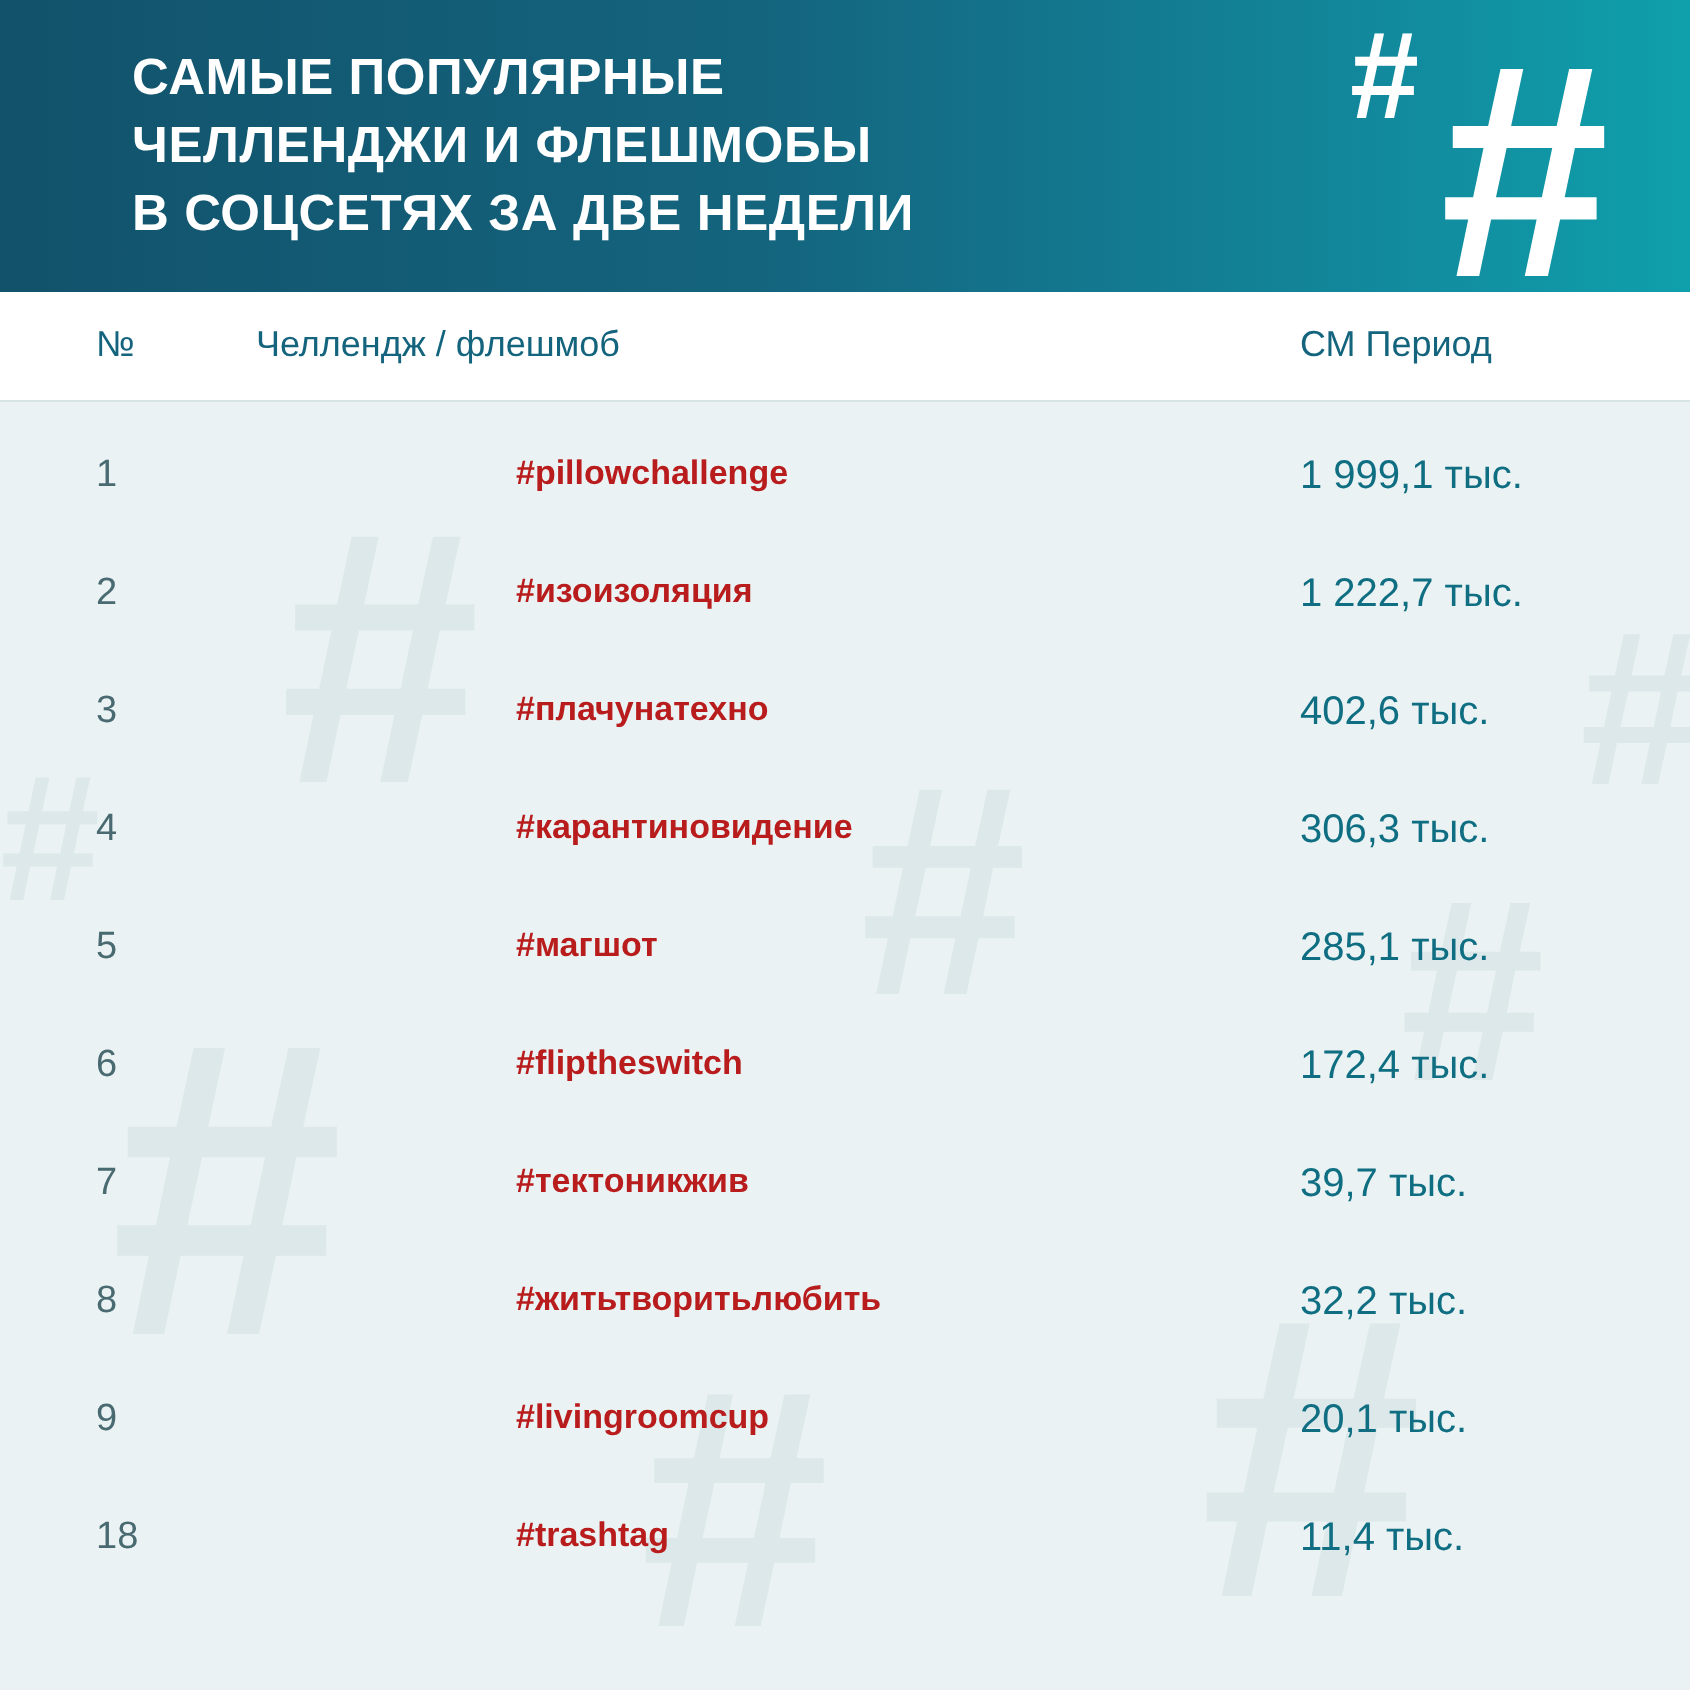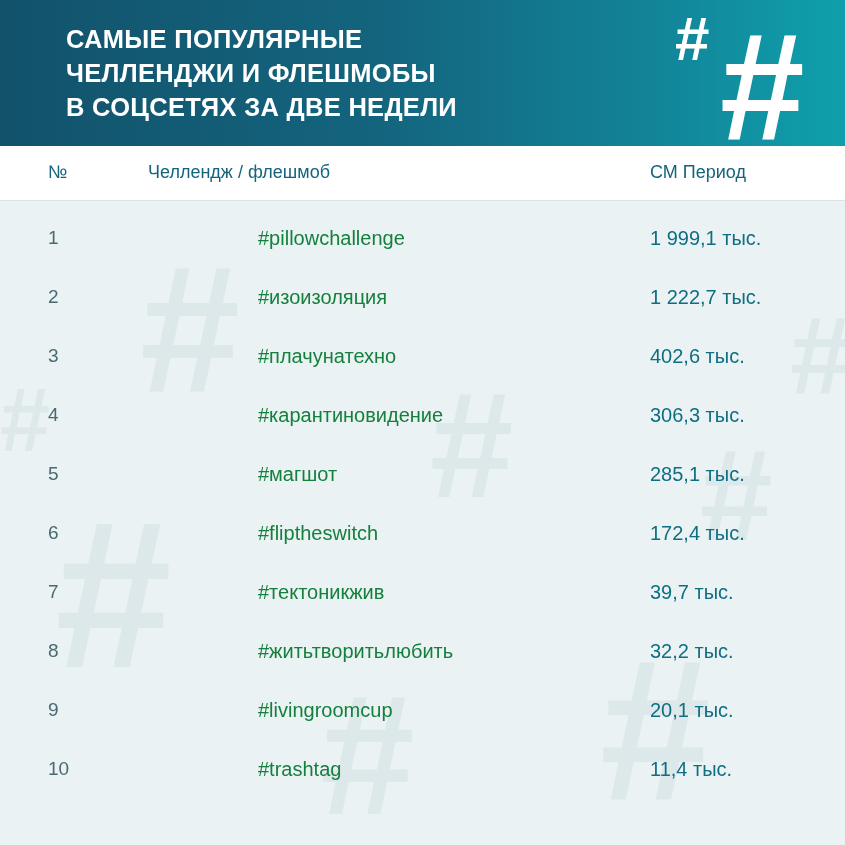--- a/index.html
+++ b/index.html
@@ -73,21 +73,21 @@
     background: #ffffff;
     border-bottom: 1px solid #d8e5e7;
   }
   .colheads .ch {
     position: absolute;
     color: #14647e;
     font-size: 18px;
     top: 16px;
   }
   .ch-num { left: 48px; }
-  .ch-name { left: 148px; }
+  .ch-name { left: 128px; }
   .ch-index { left: 650px; }
 
   
   .watermarks {
     position: absolute;
     left: 0;
     top: 200px;
     width: 845px;
     height: 645px;
     overflow: hidden;
@@ -116,23 +116,23 @@
     top: 16px;
   }
   .c-rank {
     left: 48px;
     width: 40px;
     color: #4a6a72;
     font-size: 19px;
   }
   .c-tag {
     left: 258px;
-    color: #15803d;
-    font-size: 20px;
-    font-weight: normal;
+    color: #b91c1c;
+    font-size: 17px;
+    font-weight: bold;
   }
   .c-index {
     left: 650px;
     color: #0f6e82;
     font-size: 20px;
     font-weight: normal;
   }
 
   
   .footer {
@@ -225,20 +225,20 @@
       <div class="cell c-rank">8</div>
       <div class="cell c-tag">#житьтворитьлюбить</div>
       <div class="cell c-index">32,2 тыс.</div>
     </div>
     <div class="row">
       <div class="cell c-rank">9</div>
       <div class="cell c-tag">#livingroomcup</div>
       <div class="cell c-index">20,1 тыс.</div>
     </div>
     <div class="row">
-      <div class="cell c-rank">10</div>
+      <div class="cell c-rank">18</div>
       <div class="cell c-tag">#trashtag</div>
       <div class="cell c-index">11,4 тыс.</div>
     </div>
   </div>
 
 
 </div>
 
 </body></html>

